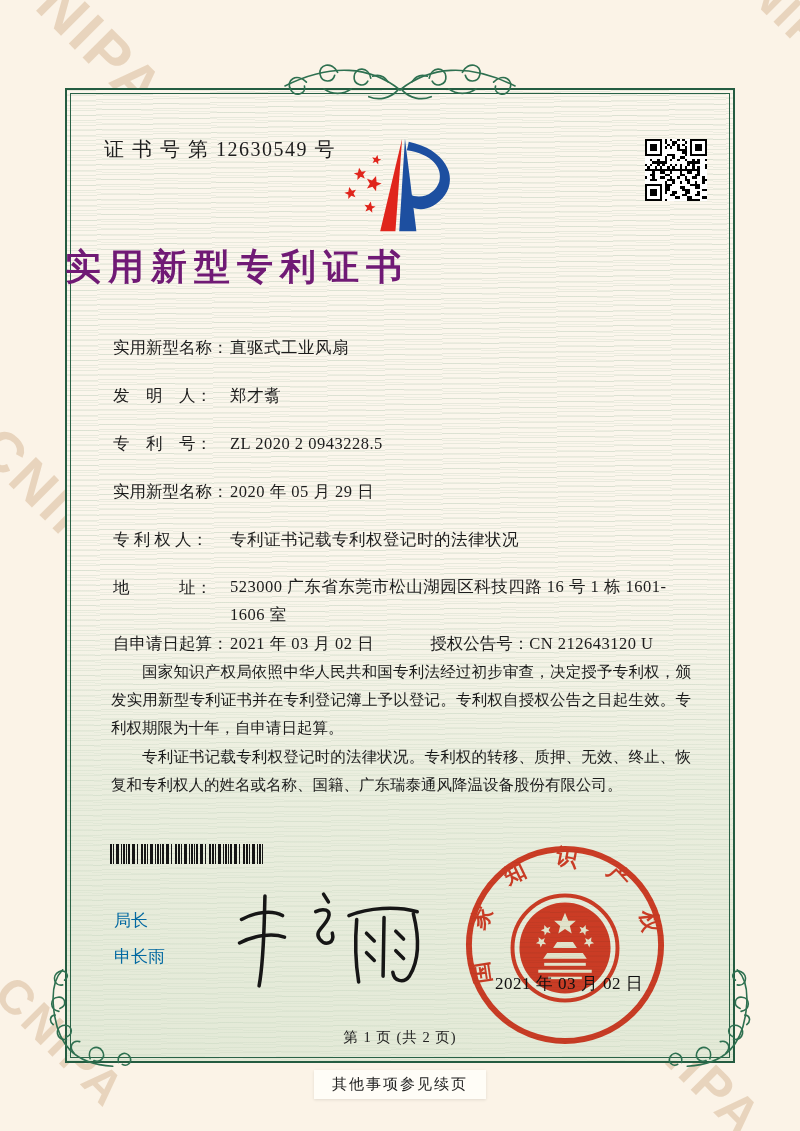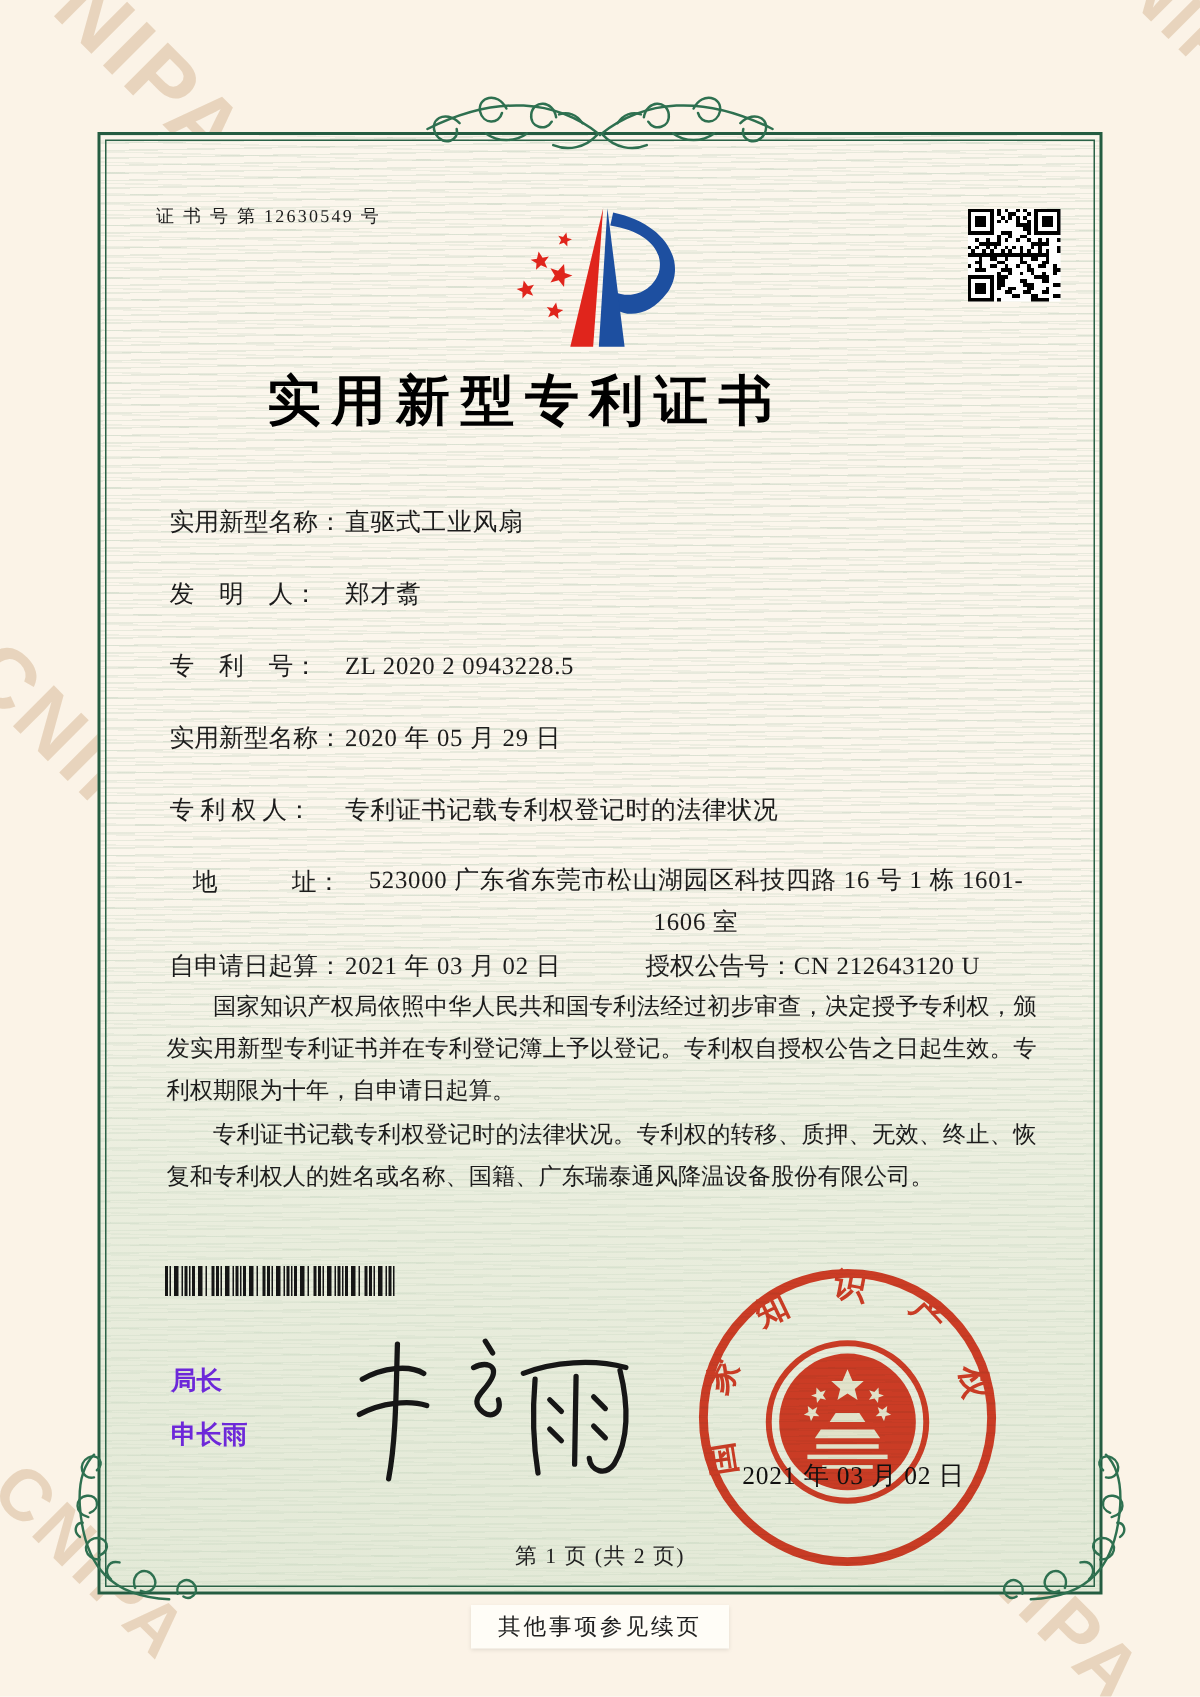--- a/index.html
+++ b/index.html
@@ -38,51 +38,51 @@
     content:'';position:absolute;inset:3px;border:1px solid #2a6247;pointer-events:none;
   }
 
   .flourish{position:absolute;left:283px;top:60px;width:234px;height:52px;}
   .corner{position:absolute;width:96px;height:104px;}
   .corner.bl{left:44px;top:966px;}
   .corner.br{left:660px;top:966px;transform:scaleX(-1);}
   .deco{stroke:#2e7050;fill:none;stroke-width:1.7;stroke-linecap:round;}
 
   
-  .cert-no{position:absolute;left:104px;top:136px;font-size:12px;letter-spacing:1.5px;color:#1d1d1d;}
+  .cert-no{position:absolute;left:104px;top:136px;font-size:20px;letter-spacing:1.5px;color:#1d1d1d;}
   .qr{position:absolute;left:645px;top:139px;width:62px;height:62px;}
   .logo{position:absolute;left:341px;top:136px;width:126px;height:100px;}
   .title{
-    position:absolute;left:65px;top:243px;width:570px;text-align:center;
-    font-size:36px;font-weight:bold;letter-spacing:7px;color:#000000;
+    position:absolute;left:65px;top:243px;width:570px;text-align:left;
+    font-size:36px;font-weight:bold;letter-spacing:7px;color:#701a75;
   }
 
   
   .fields{position:absolute;left:113px;top:333px;width:585px;font-size:16.5px;color:#1c1c1c;}
   .frow{margin-bottom:19px;line-height:29px;white-space:nowrap;}
   .flabel{display:inline-block;width:117px;white-space:pre;vertical-align:top;}
   .fvalue{letter-spacing:0.5px;}
-  .frow.addr{margin-bottom:0;white-space:normal;text-align:center;}
+  .frow.addr{margin-bottom:0;white-space:normal;}
   .frow.addr .fvalue{display:inline-block;width:455px;vertical-align:top;line-height:28px;}
   .frow.grant .flabel2{margin-left:56px;}
 
   
   .paras{
     position:absolute;left:111px;top:658px;width:580px;
     font-size:15.5px;line-height:1.82;text-align:justify;color:#1b1b1b;
   }
   .paras p{margin:0;text-indent:2em;}
 
   
   .barcode{position:absolute;left:110px;top:844px;width:214px;height:20px;display:flex;align-items:stretch;}
   .barcode div{background:#151515;height:100%;flex:0 0 auto;}
 
   
   .sig-block{position:absolute;left:114px;top:903px;font-family:"Liberation Sans","DejaVu Sans",sans-serif;
-    font-size:17px;font-weight:700;color:#6d28d9;line-height:36px;}
+    font-size:17px;font-weight:400;color:#0369a1;line-height:36px;}
   .sig-script{position:absolute;left:222px;top:886px;width:205px;height:108px;}
   .sig-script path{stroke:#161616;stroke-width:3.6;fill:none;stroke-linecap:round;stroke-linejoin:round;}
 
   
   .seal{position:absolute;left:461px;top:841px;width:208px;height:208px;mix-blend-mode:multiply;opacity:.95;}
   .seal-date{
     position:absolute;left:489px;top:972px;width:160px;
     font-size:17px;color:#101010;letter-spacing:0.5px;text-align:center;z-index:5;
   }
 

